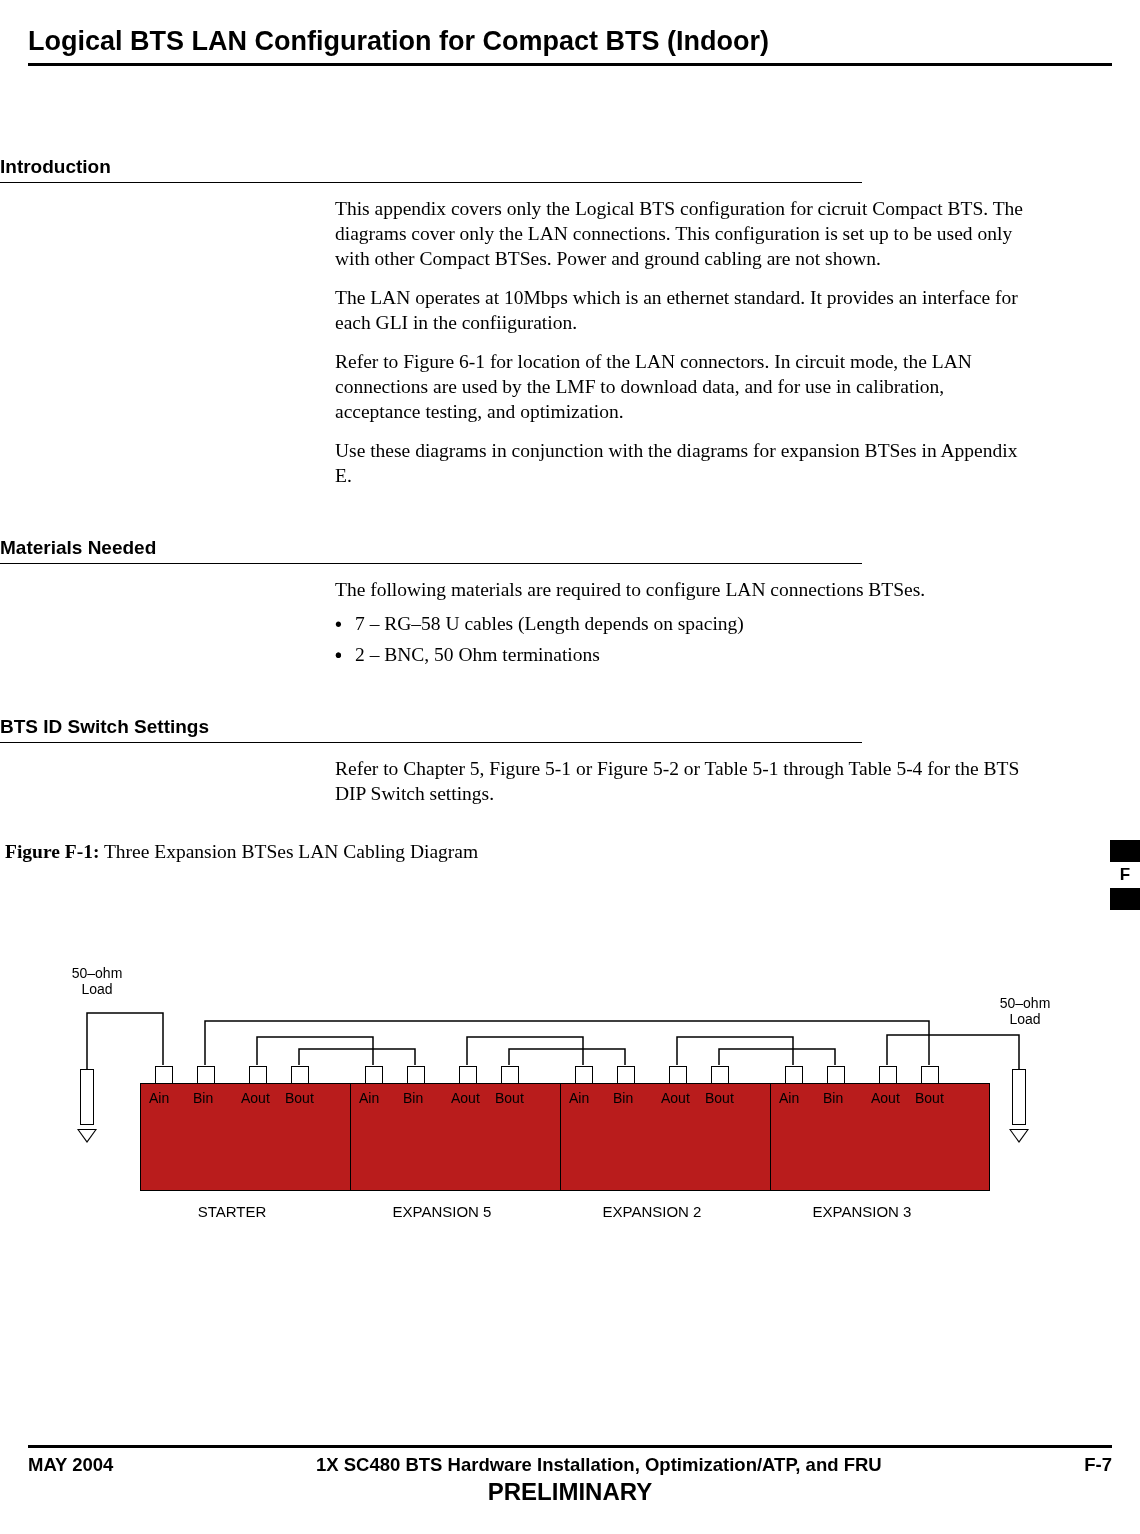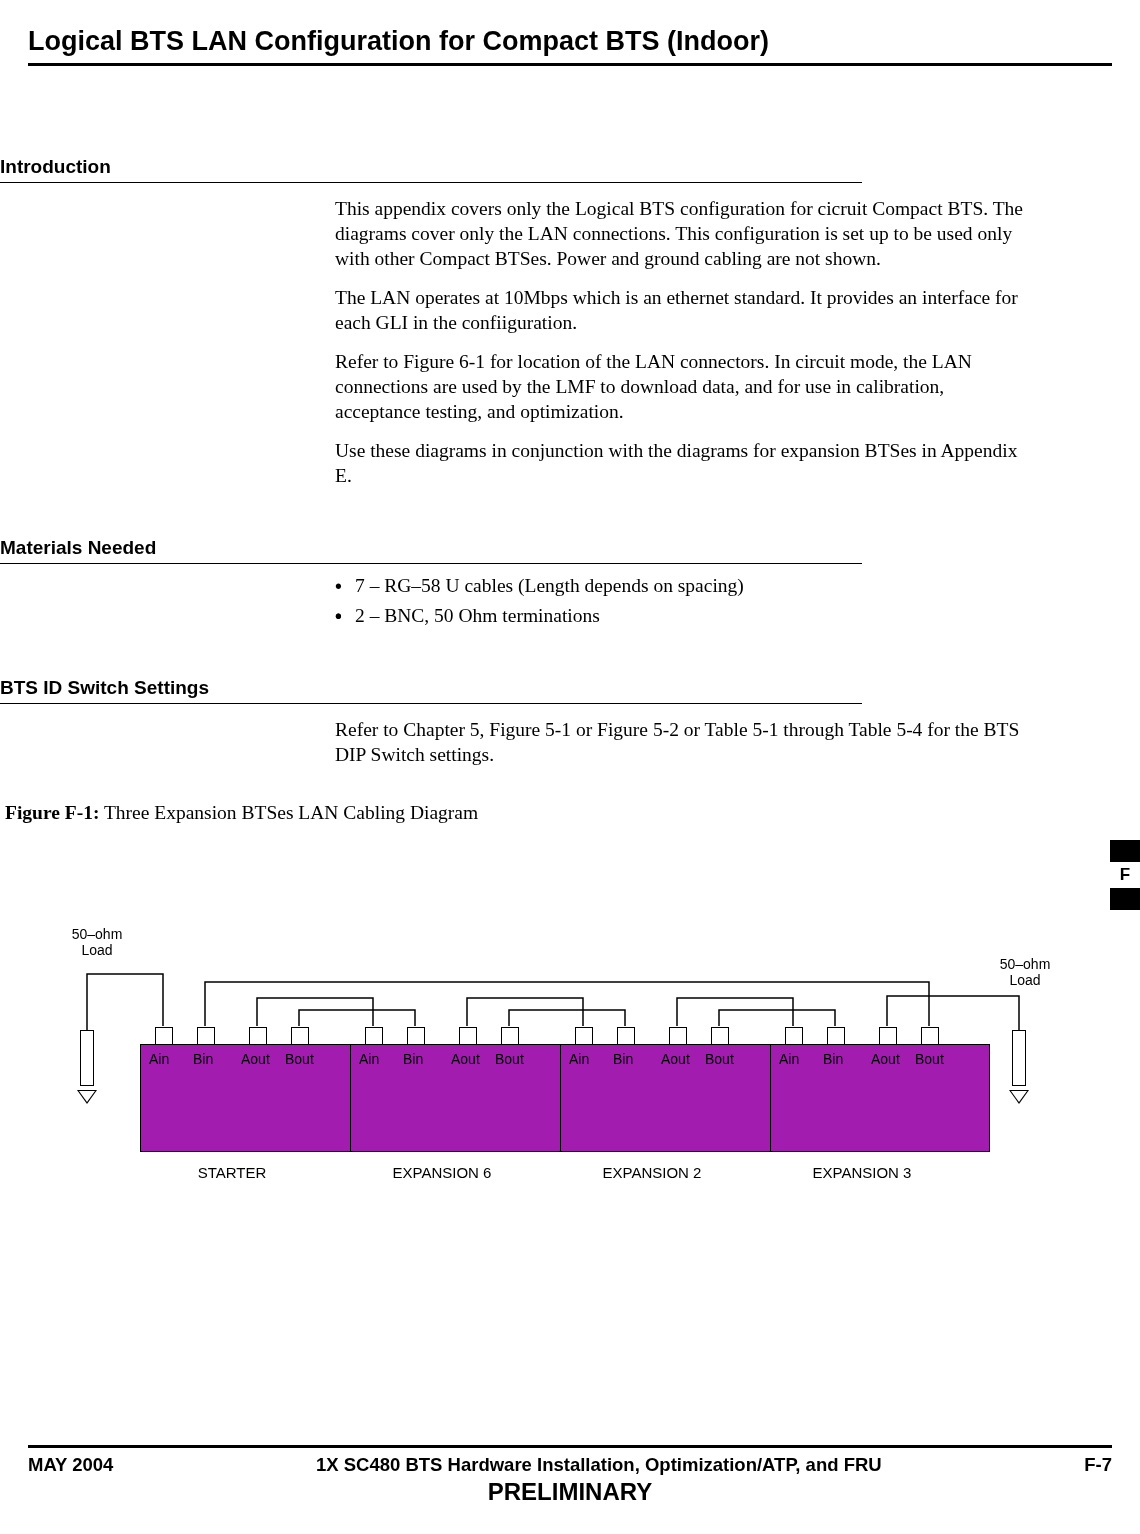--- a/index.html
+++ b/index.html
@@ -93,21 +93,21 @@
     text-align: center;
     font-family: Arial, Helvetica, sans-serif;
     font-weight: bold; font-size: 24px;
     margin-top: 2px;
   }
   
   .bts-box {
     position: absolute;
     width: 220px; height: 108px;
     border: 1.5px solid #000;
-    background: #a21caf;
+    background: #b91c1c;
   }
   .port-box {
     position: absolute;
     top: -18px;
     width: 18px; height: 18px;
     border: 1.5px solid #000;
     background: #fff;
   }
   .port-label {
     position: absolute;
@@ -175,20 +175,21 @@
 <div class="body-block">
   <p>This appendix covers only the Logical BTS configuration for cicruit Compact BTS. The diagrams cover only the LAN connections. This configuration is set up to be used only with other Compact BTSes. Power and ground cabling are not shown.</p>
   <p>The LAN operates at 10Mbps which is an ethernet standard. It provides an interface for each GLI in the confiiguration.</p>
   <p>Refer to Figure 6-1 for location of the LAN connectors. In circuit mode, the LAN connections are used by the LMF to download data, and for use in calibration, acceptance testing, and optimization.</p>
   <p>Use these diagrams in conjunction with the diagrams for expansion BTSes in Appendix E.</p>
 </div>
 
 <h2 class="section-heading">Materials Needed</h2>
 <hr class="section-underline">
 <div class="body-block">
+  <p>The following materials are required to configure LAN connections BTSes.</p>
   <ul>
     <li><span class="bullet-dot">•</span><span>7 – RG–58 U cables (Length depends on spacing)</span></li>
     <li><span class="bullet-dot">•</span></li>
     <li><span class="bullet-dot">•</span><span>2 – BNC, 50 Ohm terminations</span></li>
   </ul>
 </div>
 
 <h2 class="section-heading">BTS ID Switch Settings</h2>
 <hr class="section-underline">
 <div class="body-block">
@@ -229,21 +230,21 @@
   <div class="bts-box" style="left:310px; top:160px">
     <div class="port-box" style="left:14px"></div>
     <div class="port-box" style="left:56px"></div>
     <div class="port-box" style="left:108px"></div>
     <div class="port-box" style="left:150px"></div>
     <div class="port-label" style="left:8px">Ain</div>
     <div class="port-label" style="left:52px">Bin</div>
     <div class="port-label" style="left:100px">Aout</div>
     <div class="port-label" style="left:144px">Bout</div>
   </div>
-  <div class="bts-caption" style="left:310px; top:280px">EXPANSION 6</div>
+  <div class="bts-caption" style="left:310px; top:280px">EXPANSION 5</div>
 
   <div class="bts-box" style="left:520px; top:160px">
     <div class="port-box" style="left:14px"></div>
     <div class="port-box" style="left:56px"></div>
     <div class="port-box" style="left:108px"></div>
     <div class="port-box" style="left:150px"></div>
     <div class="port-label" style="left:8px">Ain</div>
     <div class="port-label" style="left:52px">Bin</div>
     <div class="port-label" style="left:100px">Aout</div>
     <div class="port-label" style="left:144px">Bout</div>

